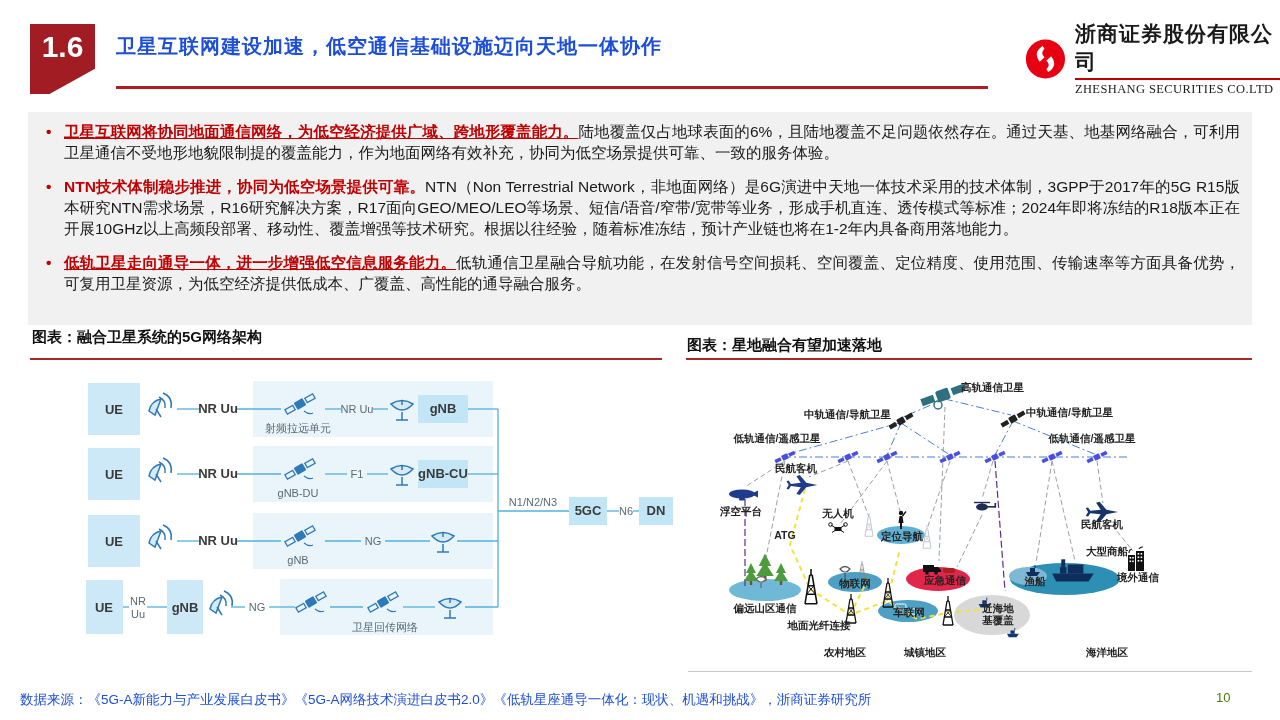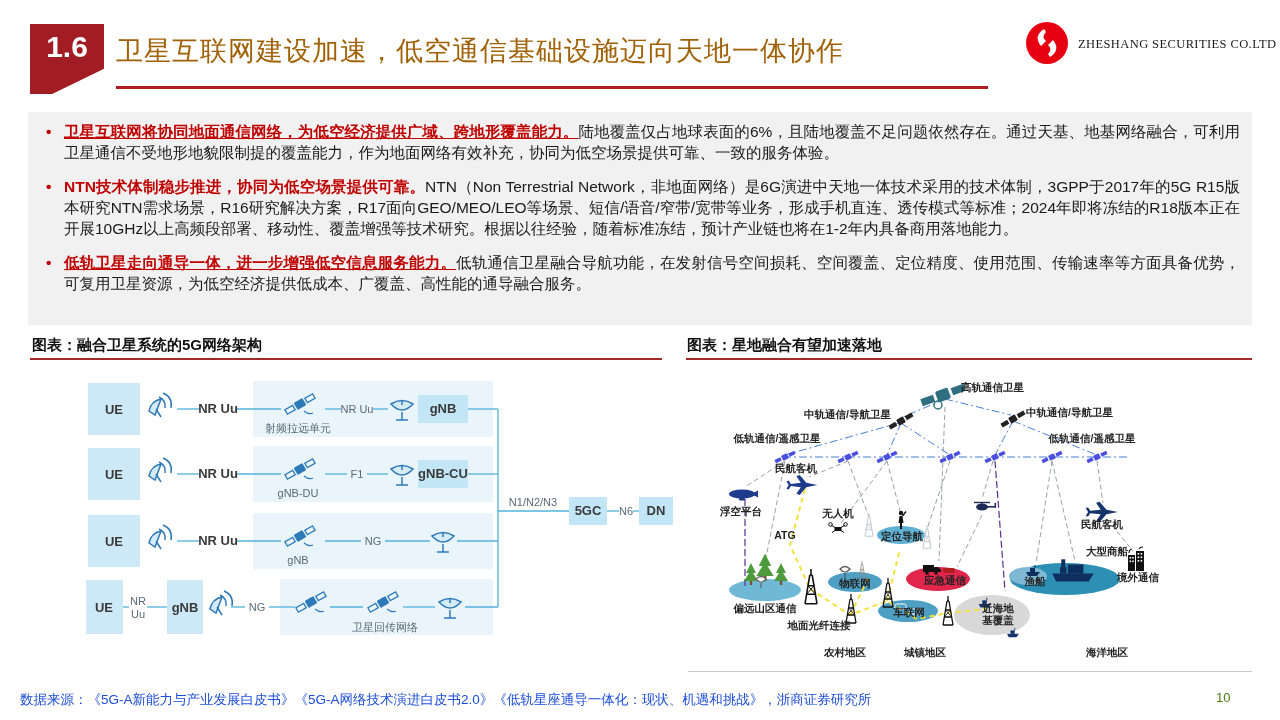--- a/index.html
+++ b/index.html
@@ -1,24 +1,24 @@
 <!DOCTYPE html>
 <html><head>
 <meta charset="utf-8">
 <style>
   html,body{margin:0;padding:0;}
   body{width:1280px;height:720px;position:relative;background:#fff;
        font-family:"Liberation Sans",sans-serif;overflow:hidden;color:#111;}
   .abs{position:absolute;}
 
   
-  .sec-num{left:30px;top:24px;width:74px;height:64px;background:#A21C23;color:#fff;
+  .sec-num{left:30px;top:24px;width:65px;height:64px;background:#A21C23;color:#fff;
     font-weight:bold;font-size:30px;display:flex;justify-content:center;align-items:flex-start;
     padding-top:6px;clip-path:polygon(0 0,100% 0,100% 64%,30% 100%,0 100%);}
-  .main-title{left:116px;top:33px;font-size:27px;font-weight:normal;color:#a16207;letter-spacing:1px;}
+  .main-title{left:116px;top:33px;font-size:20px;font-weight:bold;color:#1d4ed8;letter-spacing:1px;}
   .title-rule{left:116px;top:86px;width:872px;height:3px;background:#B01E24;}
   .logo{left:1024px;top:20px;display:flex;align-items:center;gap:8px;}
   .logo-txt{display:flex;flex-direction:column;}
   .logo-cn{font-family:"Liberation Serif",serif;font-weight:bold;font-size:21px;color:#1a1a1a;
     border-bottom:2px solid #C00000;padding-bottom:2px;letter-spacing:1px;}
   .logo-en{font-family:"Liberation Serif",serif;font-size:12.5px;color:#1a1a1a;margin-top:2px;letter-spacing:.4px;}
 
   
   .bullet-box{left:28px;top:112px;width:1224px;height:213px;background:#F1F1F2;
     box-sizing:border-box;padding:9px 12px 0 10px;}
@@ -156,40 +156,41 @@
 <div class="abs main-title">卫星互联网建设加速，低空通信基础设施迈向天地一体协作</div>
 <div class="abs title-rule"></div>
 
 <div class="abs logo">
   <svg width="46" height="46" viewBox="-23 -23 46 46">
     <circle cx="0" cy="0" r="21" fill="#E60012"></circle>
     <path d="M -3 -14 Q -14 -7 -6 3 L -1 -2 Q -6 -6 -1 -11 Z" fill="#fff"></path>
     <path d="M 3 14 Q 14 7 6 -3 L 1 2 Q 6 6 1 11 Z" fill="#fff"></path>
   </svg>
   <div class="logo-txt">
+    <span class="logo-cn">浙商证券股份有限公司</span>
     <span class="logo-en">ZHESHANG SECURITIES CO.LTD</span>
   </div>
 </div>
 
 <div class="abs bullet-box">
   <div class="bullet">
     <span class="marker">•</span>
     <span class="lead u">卫星互联网将协同地面通信网络，为低空经济提供广域、跨地形覆盖能力。</span><span>陆地覆盖仅占地球表面的6%，且陆地覆盖不足问题依然存在。通过天基、地基网络融合，可利用卫星通信不受地形地貌限制提的覆盖能力，作为地面网络有效补充，协同为低空场景提供可靠、一致的服务体验。</span>
   </div>
   <div class="bullet">
     <span class="marker">•</span>
     <span class="lead">NTN技术体制稳步推进，协同为低空场景提供可靠。</span><span>NTN（Non Terrestrial Network，非地面网络）是6G演进中天地一体技术采用的技术体制，3GPP于2017年的5G R15版本研究NTN需求场景，R16研究解决方案，R17面向GEO/MEO/LEO等场景、短信/语音/窄带/宽带等业务，形成手机直连、透传模式等标准；2024年即将冻结的R18版本正在开展10GHz以上高频段部署、移动性、覆盖增强等技术研究。根据以往经验，随着标准冻结，预计产业链也将在1-2年内具备商用落地能力。</span>
   </div>
   <div class="bullet">
     <span class="marker">•</span>
     <span class="lead u">低轨卫星走向通导一体，进一步增强低空信息服务能力。</span><span>低轨通信卫星融合导航功能，在发射信号空间损耗、空间覆盖、定位精度、使用范围、传输速率等方面具备优势，可复用卫星资源，为低空经济提供低成本、广覆盖、高性能的通导融合服务。</span>
   </div>
 </div>
 
-<div class="abs fig-title" style="left:32px;top:336px;">图表：融合卫星系统的5G网络架构</div>
+<div class="abs fig-title" style="left:32px;top:328px;">图表：融合卫星系统的5G网络架构</div>
 <div class="abs fig-rule" style="left:30px;top:358px;width:632px;"></div>
 <div class="abs fig-title" style="left:687px;top:336px;">图表：星地融合有望加速落地</div>
 <div class="abs fig-rule" style="left:686px;top:358px;width:566px;"></div>
 
 <svg class="abs" style="left:85px;top:368px;" width="600" height="292" viewBox="0 0 600 292">
 
   <g>
     <rect x="168" y="13" width="240" height="56" fill="#E9F5FB"></rect>
     <rect x="168" y="78" width="240" height="56" fill="#E9F5FB"></rect>
     <rect x="168" y="145" width="240" height="56" fill="#E9F5FB"></rect>

